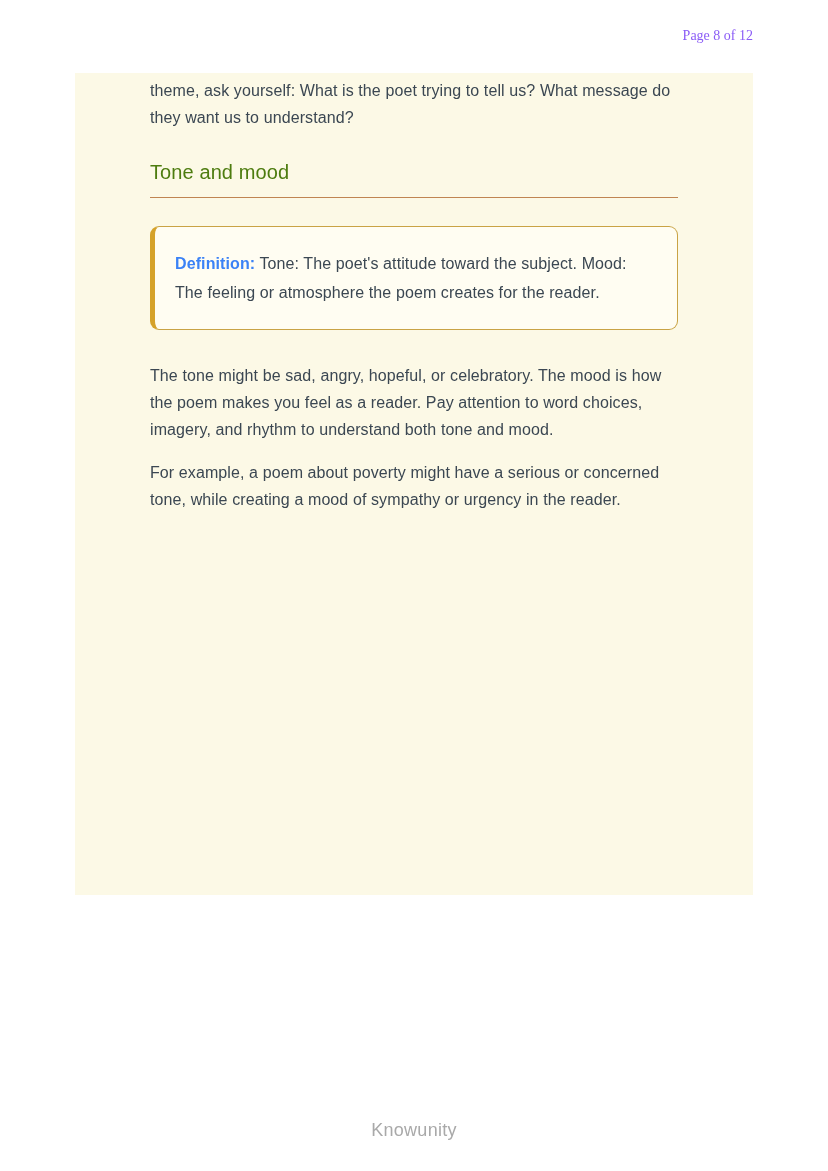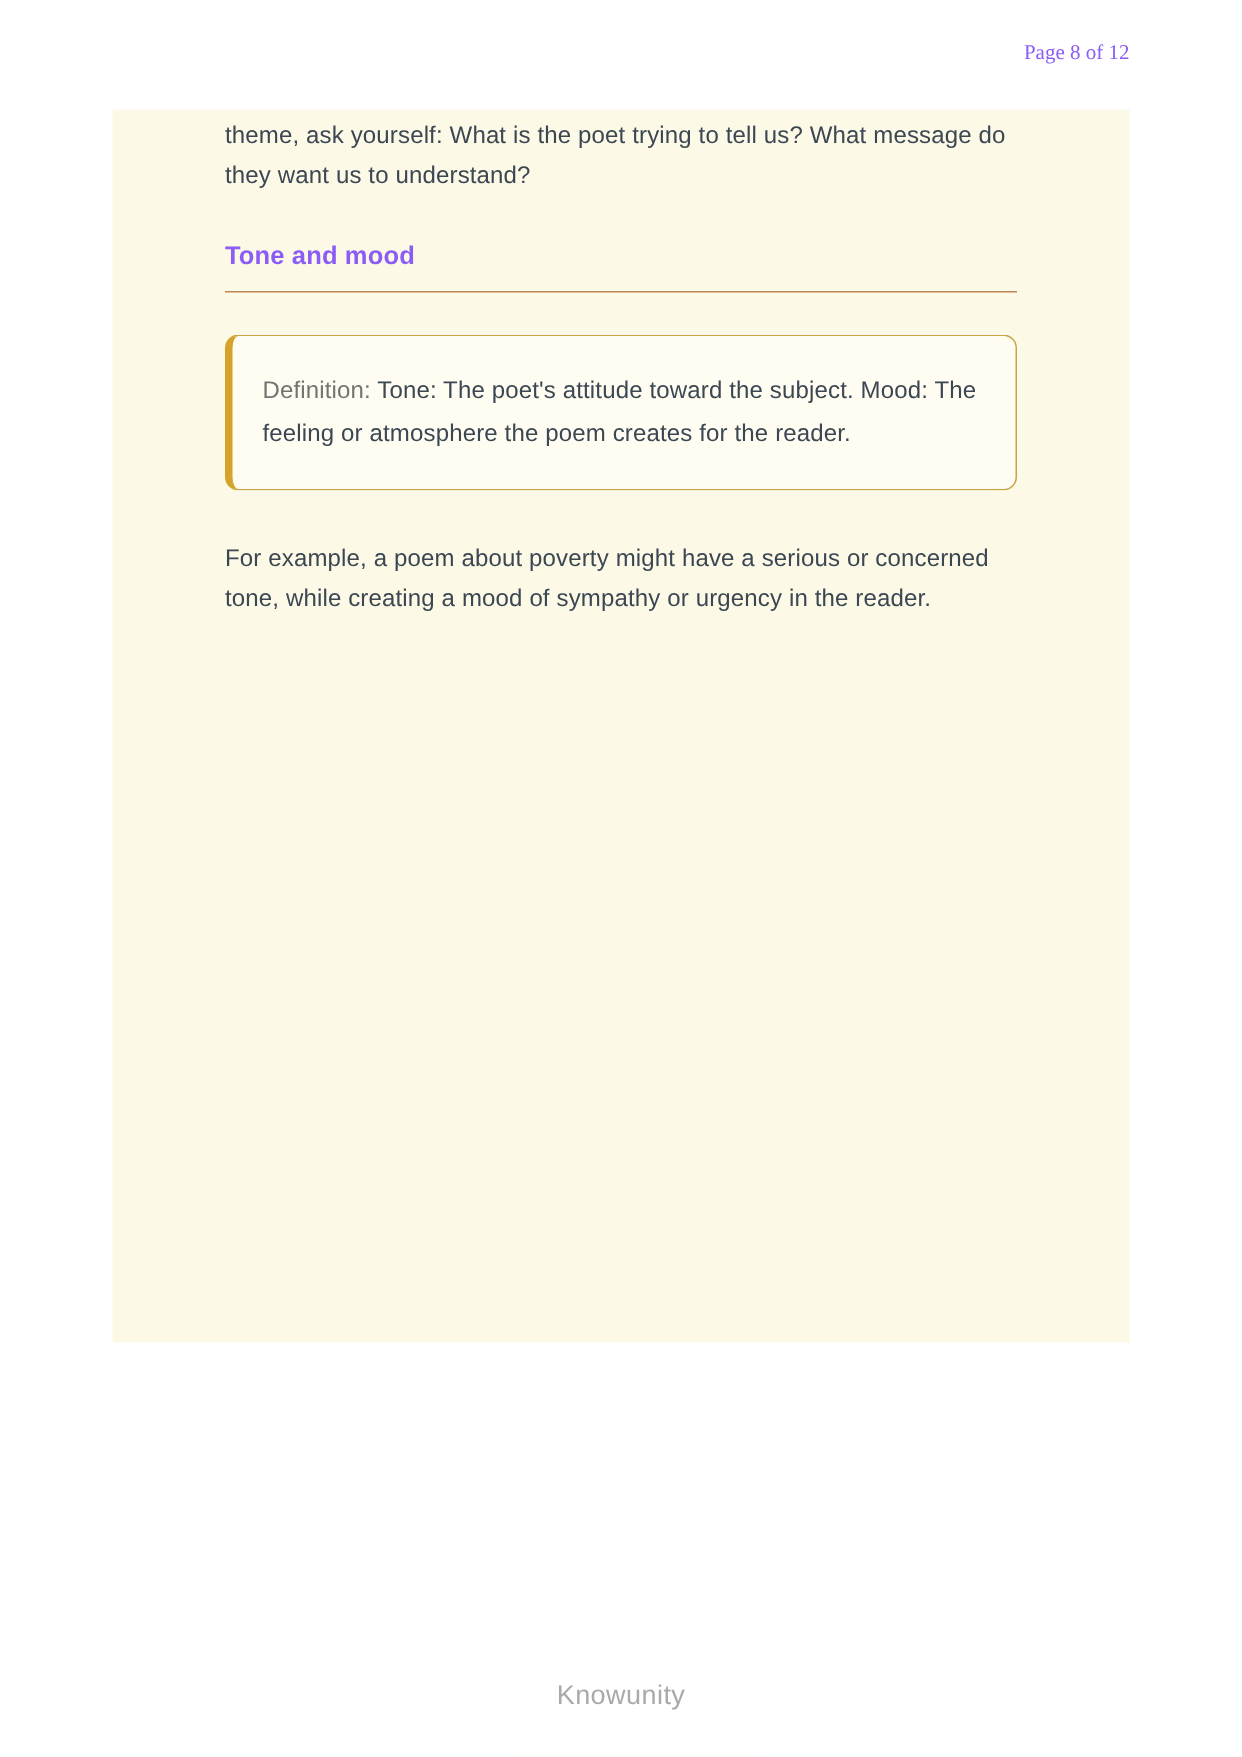--- a/index.html
+++ b/index.html
@@ -36,40 +36,40 @@
     margin-bottom: 16px;
     letter-spacing: 0.1px;
   }
   .section-heading-wrap {
     margin-top: 30px;
     margin-bottom: 28px;
     border-bottom: 1px solid #c08552;
     padding-bottom: 13px;
   }
   .section-heading {
-    font-size: 17px;
-    font-weight: bold;
-    color: #8b5cf6;
+    font-size: 20px;
+    font-weight: normal;
+    color: #4d7c0f;
     letter-spacing: 0.1px;
   }
   .definition-box {
     background: #fffdf2;
     border: 1px solid #c9a345;
     border-left: 5px solid #d5a22a;
     border-radius: 9px;
     padding: 22px 24px 22px 20px;
     margin-bottom: 32px;
     font-size: 16px;
     line-height: 29px;
     color: #3b4752;
     letter-spacing: 0.1px;
   }
   .definition-label {
-    font-weight: normal;
-    color: #737373;
+    font-weight: bold;
+    color: #3b82f6;
   }
   .footer-brand {
     position: absolute;
     left: 0;
     right: 0;
     top: 1120px;
     text-align: center;
     font-size: 18px;
     color: #a9a9a9;
     letter-spacing: 0.3px;
@@ -88,20 +88,21 @@
 
 
     <div class="section-heading-wrap">
       <div class="section-heading">Tone and mood</div>
     </div>
 
     <div class="definition-box">
       <span class="definition-label">Definition:</span><span> Tone: The poet's attitude toward the subject. Mood: The feeling or atmosphere the poem creates for the reader.</span>
     </div>
 
+    <p class="body-paragraph">The tone might be sad, angry, hopeful, or celebratory. The mood is how the poem makes you feel as a reader. Pay attention to word choices, imagery, and rhythm to understand both tone and mood.</p>
 
     <p class="body-paragraph">For example, a poem about poverty might have a serious or concerned tone, while creating a mood of sympathy or urgency in the reader.</p>
 
   </div>
 
   <div class="footer-brand">Knowunity</div>
 
 </div>
 
 </body></html>

